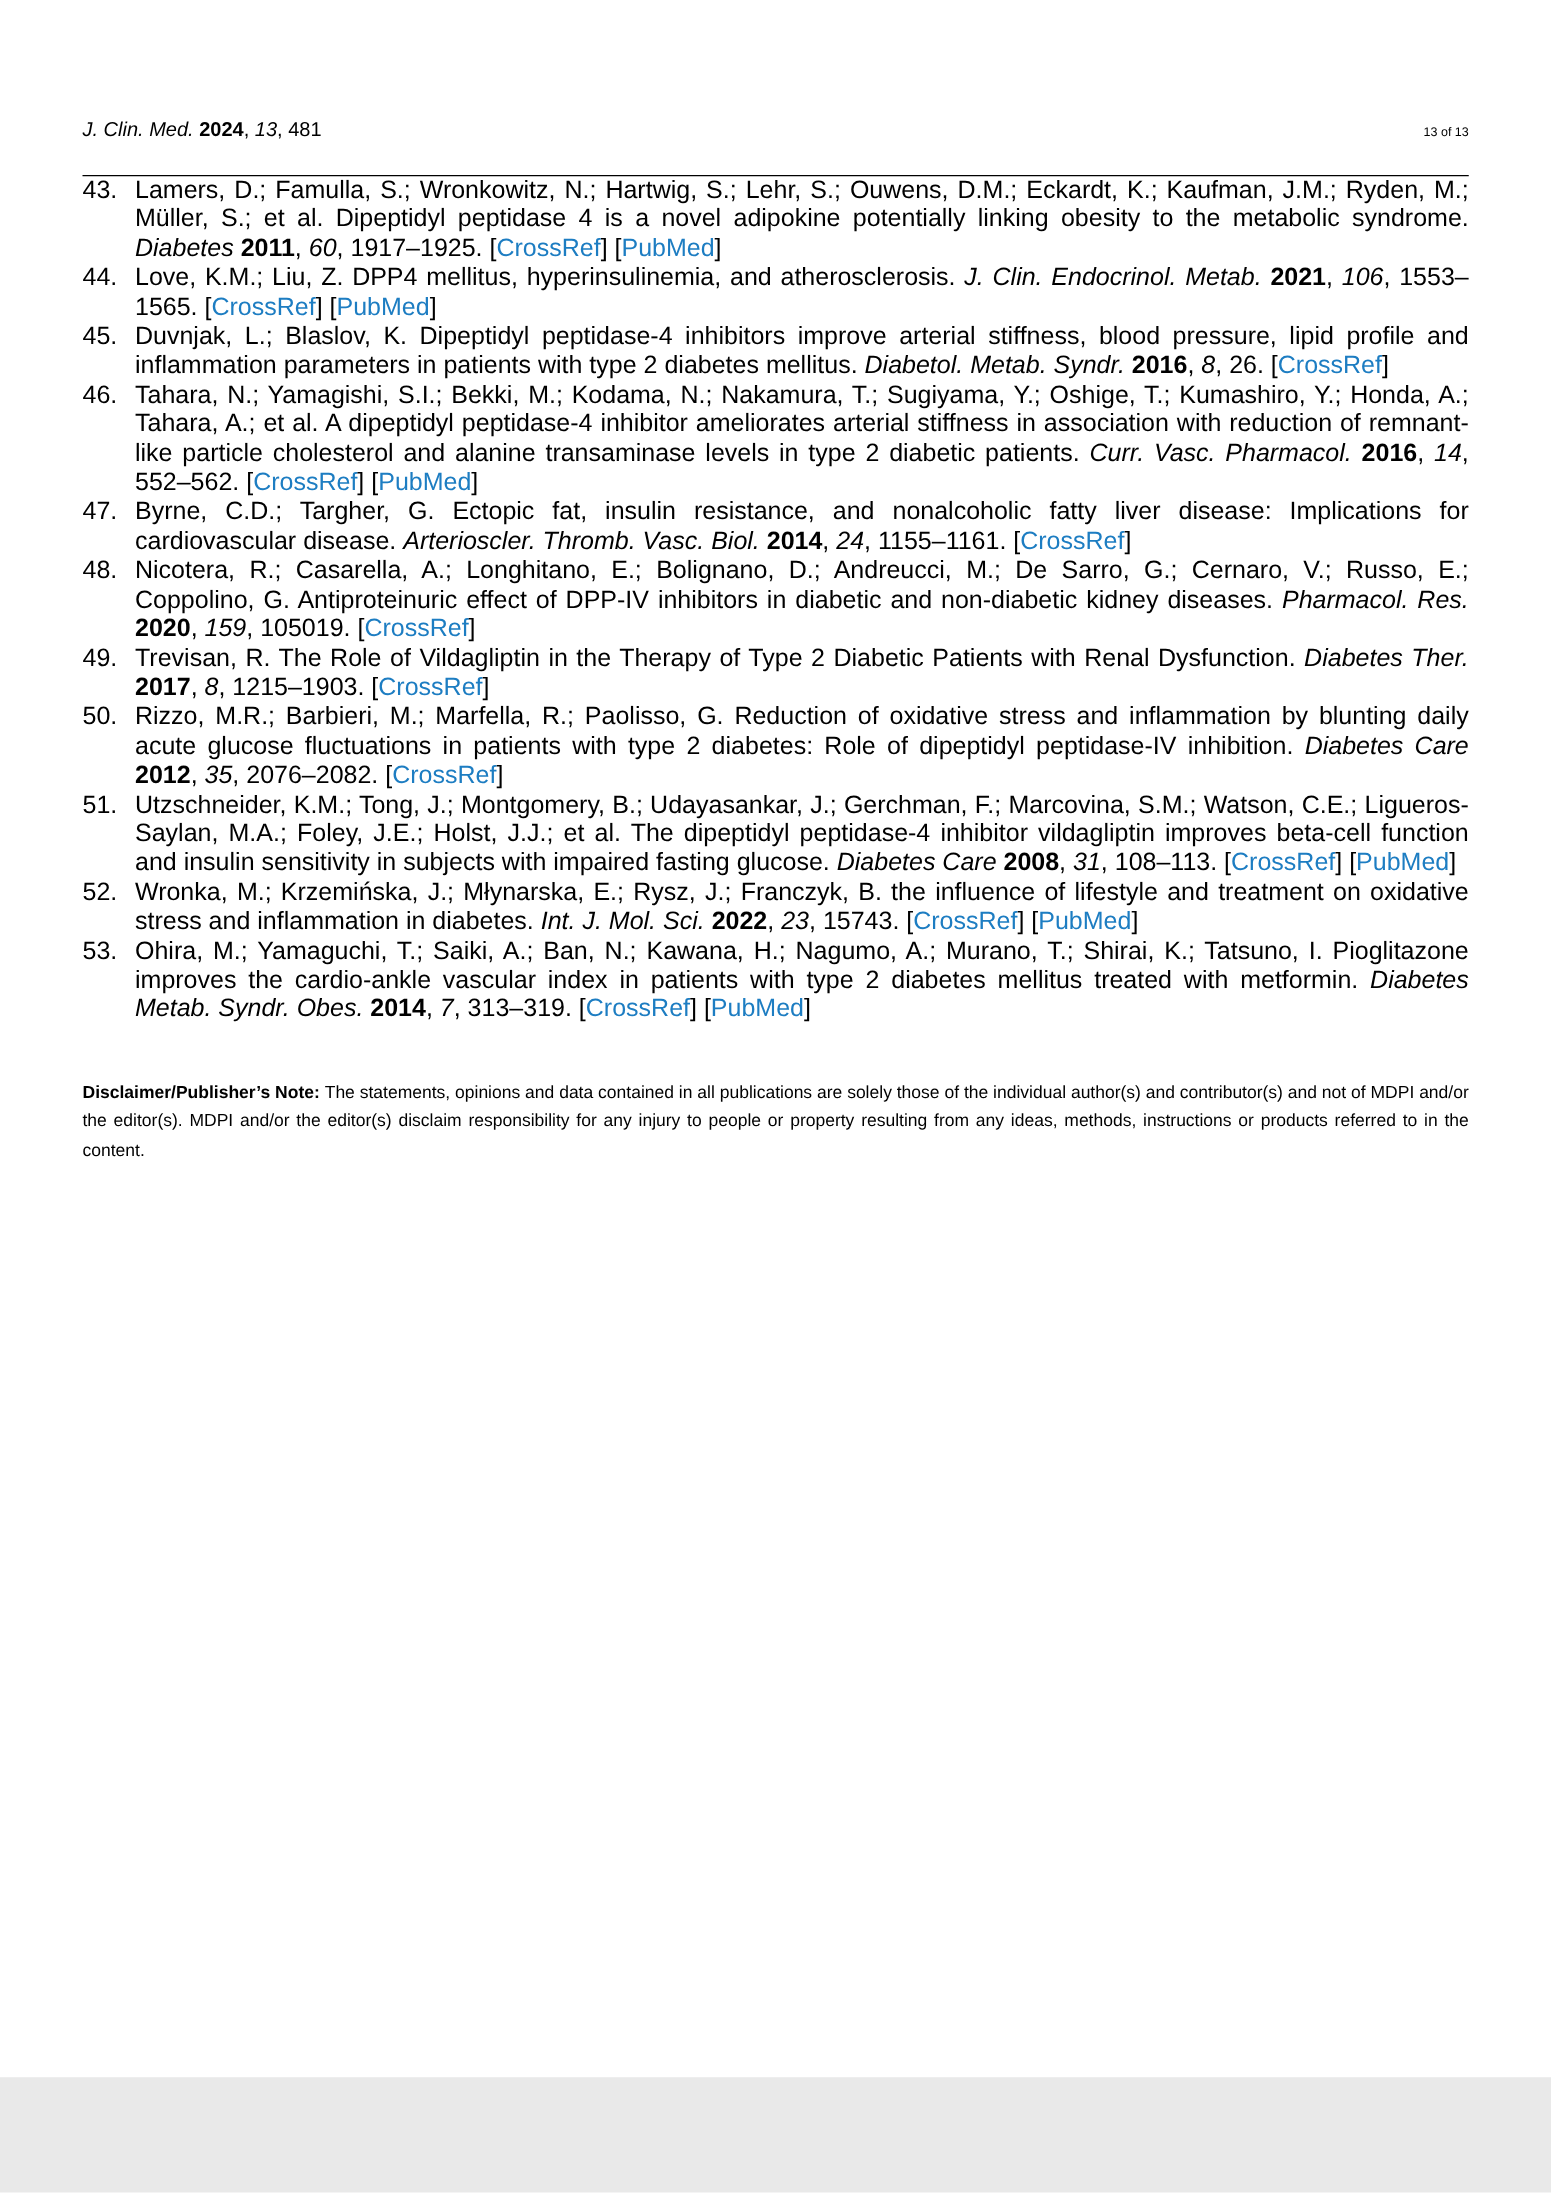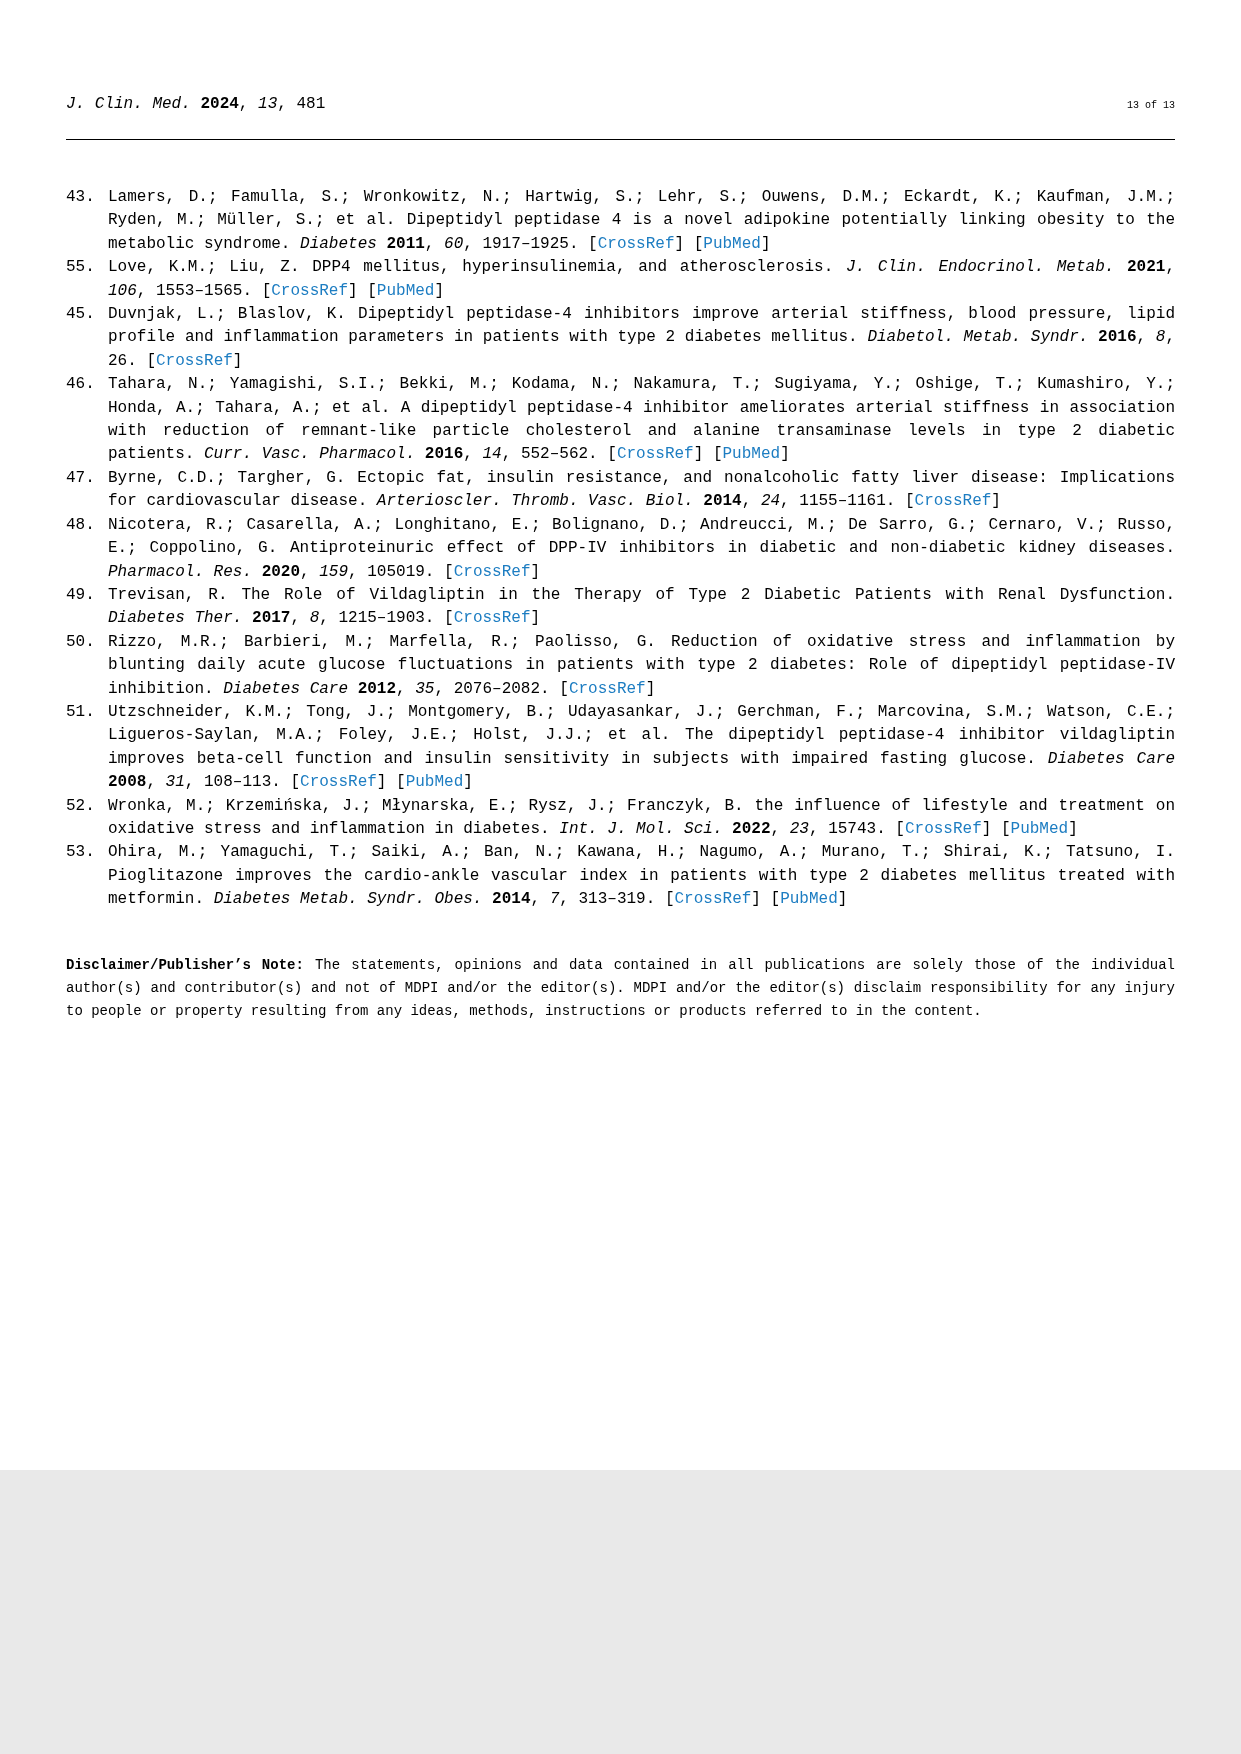--- a/index.html
+++ b/index.html
@@ -1,24 +1,24 @@
 <!DOCTYPE html>
 <html style="--link: #1d7dc2; --ink: #000000; --paper: #ffffff;"><head>
 <meta charset="utf-8">
 <style>
   :root { --link: #1d7dc2; --ink: #000000; --paper: #ffffff; }
   * { box-sizing: border-box; }
   html, body { margin: 0; padding: 0; background: #e9e9e9; }
   .page {
     width: 1241px;
-    height: 1470px;
+    height: 1662px;
     margin: 0 auto;
     background: var(--paper);
     color: var(--ink);
-    font-family: Liberation Mono, monospace;
+    font-family: Liberation Sans, sans-serif;
     position: relative;
     overflow: hidden;
   }
   .margins { padding: 0 66px; }
 
   
   .running-head {
     display: flex;
     justify-content: space-between;
     align-items: baseline;
@@ -28,22 +28,21 @@
   }
   .running-head .head-right { font-size: 10px; }
   .rule {
     border: 0;
     border-top: 1.5px solid #000;
     margin: 24px 0 0 0;
   }
 
   
   .refs {
-    margin-top: 46px;
-    font-size: 16px;
+    font-size: 20px;
     line-height: 23.4px;
   }
   .ref { display: flex; }
   .num { flex: 0 0 42px; }
   .rtxt {
     flex: 1;
     margin: 0;
     text-align: justify;
     hyphens: none;
   }
@@ -75,21 +74,21 @@
       <hr class="rule">
     </header>
 
     <main>
       <div class="refs">
           <div class="ref">
             <span class="num">43.</span>
             <p class="rtxt"><span>Lamers, D.; Famulla, S.; Wronkowitz, N.; Hartwig, S.; Lehr, S.; Ouwens, D.M.; Eckardt, K.; Kaufman, J.M.; Ryden, M.; Müller, S.; et al. Dipeptidyl peptidase 4 is a novel adipokine potentially linking obesity to the metabolic syndrome. </span><span class="it">Diabetes </span><span class="bd">2011</span><span>, </span><span class="it">60</span><span>, 1917–1925. [</span><a class="lnk">CrossRef</a><span>] [</span><a class="lnk">PubMed</a><span>]</span></p>
           </div>
           <div class="ref">
-            <span class="num">55.</span>
+            <span class="num">44.</span>
             <p class="rtxt"><span>Love, K.M.; Liu, Z. DPP4 mellitus, hyperinsulinemia, and atherosclerosis. </span><span class="it">J. Clin. Endocrinol. Metab. </span><span class="bd">2021</span><span>, </span><span class="it">106</span><span>, 1553–1565. [</span><a class="lnk">CrossRef</a><span>] [</span><a class="lnk">PubMed</a><span>]</span></p>
           </div>
           <div class="ref">
             <span class="num">45.</span>
             <p class="rtxt"><span>Duvnjak, L.; Blaslov, K. Dipeptidyl peptidase-4 inhibitors improve arterial stiffness, blood pressure, lipid profile and inflammation parameters in patients with type 2 diabetes mellitus. </span><span class="it">Diabetol. Metab. Syndr. </span><span class="bd">2016</span><span>, </span><span class="it">8</span><span>, 26. [</span><a class="lnk">CrossRef</a><span>]</span></p>
           </div>
           <div class="ref">
             <span class="num">46.</span>
             <p class="rtxt"><span>Tahara, N.; Yamagishi, S.I.; Bekki, M.; Kodama, N.; Nakamura, T.; Sugiyama, Y.; Oshige, T.; Kumashiro, Y.; Honda, A.; Tahara, A.; et al. A dipeptidyl peptidase-4 inhibitor ameliorates arterial stiffness in association with reduction of remnant-like particle cholesterol and alanine transaminase levels in type 2 diabetic patients. </span><span class="it">Curr. Vasc. Pharmacol. </span><span class="bd">2016</span><span>, </span><span class="it">14</span><span>, 552–562. [</span><a class="lnk">CrossRef</a><span>] [</span><a class="lnk">PubMed</a><span>]</span></p>
           </div>

